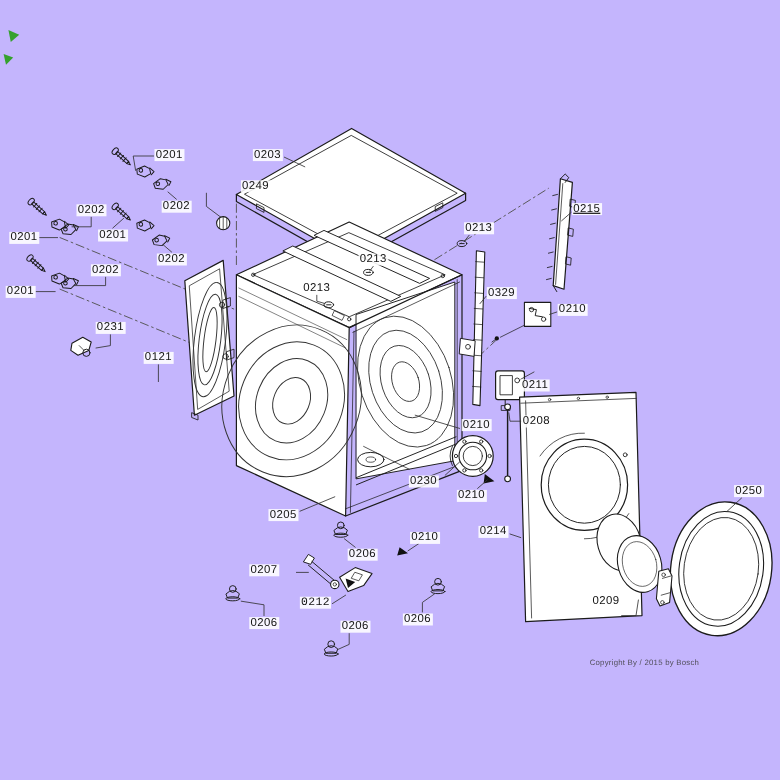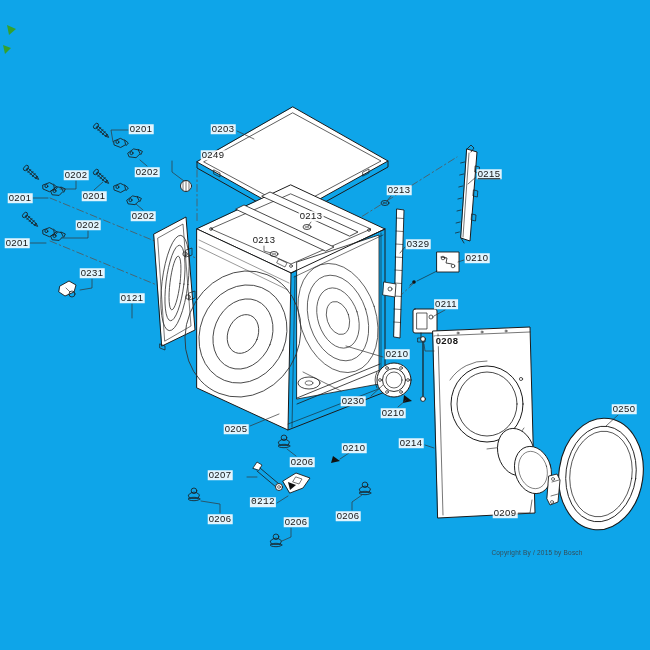--- a/index.html
+++ b/index.html
@@ -1,16 +1,16 @@
 <!DOCTYPE html>
 <html><head>
 <meta charset="utf-8">
 <style>
   html,body{margin:0;padding:0;background:#fff;}
-  .canvas{position:relative;width:650px;height:650px;background:#0ea5e9;overflow:hidden;
+  .canvas{position:relative;width:650px;height:650px;background:#c4b5fd;overflow:hidden;
           font-family:"Liberation Sans",sans-serif;}
   svg{position:absolute;left:0;top:0;}
   .part-label{position:absolute;transform:translate(-50%,-50%);
     font:400 9.5px/1 "Liberation Sans",sans-serif;color:#141414;
     background:rgba(255,255,255,.88);padding:0 1px;letter-spacing:.35px;white-space:nowrap;}
   .copyright{position:absolute;transform:translate(-50%,-50%);
     font:400 6.5px/1 "Liberation Sans",sans-serif;color:#3c3c3c;opacity:.85;letter-spacing:.2px;}
 </style>
 </head>
 <body>
@@ -306,33 +306,33 @@
       <div class="part-label" style="left: 17px; top: 243px;">0201</div>
       <div class="part-label" style="left: 92px; top: 273px;">0231</div>
       <div class="part-label" style="left: 132px; top: 298px;">0121</div>
       <div class="part-label" style="left: 223px; top: 129px;">0203</div>
       <div class="part-label" style="left: 399px; top: 190px;">0213</div>
       <div class="part-label" style="left: 311px; top: 216px;">0213</div>
       <div class="part-label" style="left: 264px; top: 240px;">0213</div>
       <div class="part-label" style="left: 489px; top: 174px; text-decoration: underline;">0215</div>
       <div class="part-label" style="left: 418px; top: 244px;">0329</div>
       <div class="part-label" style="left: 477px; top: 258px;">0210</div>
-      <div class="part-label" style="left: 446px; top: 304px;">0211</div>
-      <div class="part-label" style="left: 447px; top: 341px; font-weight: bold;">0208</div>
+      <div class="part-label" style="left: 446px; top: 321px;">0211</div>
+      <div class="part-label" style="left: 447px; top: 351px;">0208</div>
       <div class="part-label" style="left: 397px; top: 354px;">0210</div>
       <div class="part-label" style="left: 353px; top: 401px;">0230</div>
       <div class="part-label" style="left: 393px; top: 413px;">0210</div>
       <div class="part-label" style="left: 236px; top: 429px;">0205</div>
       <div class="part-label" style="left: 302px; top: 462px;">0206</div>
       <div class="part-label" style="left: 354px; top: 448px;">0210</div>
       <div class="part-label" style="left: 220px; top: 475px;">0207</div>
       <div class="part-label" style="left: 263px; top: 502px; font-family: Liberation Mono, monospace;">0212</div>
       <div class="part-label" style="left: 220px; top: 519px;">0206</div>
       <div class="part-label" style="left: 296px; top: 522px;">0206</div>
       <div class="part-label" style="left: 348px; top: 516px;">0206</div>
       <div class="part-label" style="left: 411px; top: 443px;">0214</div>
       <div class="part-label" style="left: 624px; top: 409px;">0250</div>
-      <div class="part-label" style="left: 505px; top: 513px;">0209</div>
+      <div class="part-label" style="left: 505px; top: 501px;">0209</div>
     </div>
 
 <div class="copyright" style="left:537px;top:553px;">Copyright By / 2015 by Bosch</div>
 
 </div>
 
 </body></html>

